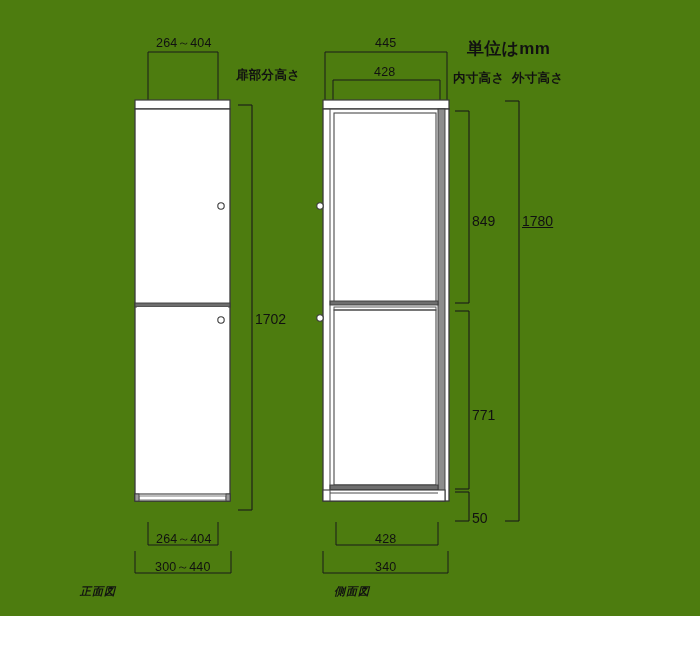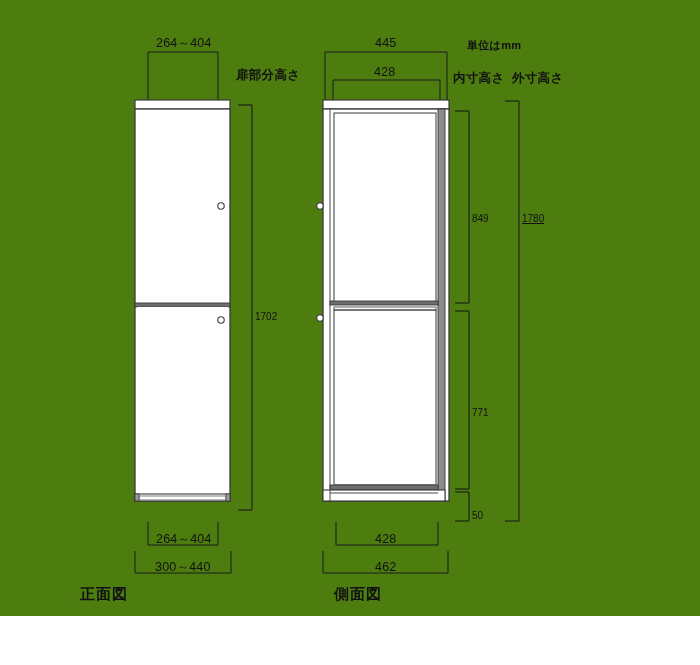--- a/index.html
+++ b/index.html
@@ -30,40 +30,41 @@
     position: absolute;
     white-space: nowrap;
     line-height: 1;
   }
   .dim-num {
     font-size: 12.5px;
     letter-spacing: 0.2px;
     color: #111111;
   }
   .dim-num-v {
-    font-size: 10px;
+    font-size: 14px;
     color: #111111;
   }
   .jp {
     font-size: 12.5px;
     font-weight: bold;
     color: #111111;
     letter-spacing: 0.3px;
   }
   .jp-head {
+    font-size: 17px;
+    font-weight: bold;
+    color: #111111;
+    letter-spacing: 0.3px;
+  }
+  .view-title {
     font-size: 11px;
     font-weight: bold;
     color: #111111;
-    letter-spacing: 0.3px;
-  }
-  .view-title {
-    font-size: 15px;
-    font-weight: bold;
-    color: #111111;
     letter-spacing: 1px;
+    font-style: italic;
   }
   .note {
     font-size: 13.5px;
     font-weight: bold;
     color: #111111;
     letter-spacing: 0.1px;
   }
 </style>
 </head>
 <body>
@@ -218,18 +219,18 @@
   <div class="lbl dim-num-v" style="left:472px; top:214px;">849</div>
 
   <div class="lbl dim-num-v" style="left:522px; top:214px;text-decoration:underline;">1780</div>
 
   <div class="lbl dim-num-v" style="left:472px; top:408px;">771</div>
 
   <div class="lbl dim-num-v" style="left:472px; top:511px;">50</div>
 
   <div class="lbl dim-num" style="left:375px; top:533px;">428</div>
 
-  <div class="lbl dim-num" style="left:375px; top:561px;">462</div>
+  <div class="lbl dim-num" style="left:375px; top:561px;">340</div>
 
   <div class="lbl view-title" style="left:334px; top:586px;text-align:center;">側面図</div>
 
 
 </div>
 
 </body></html>

